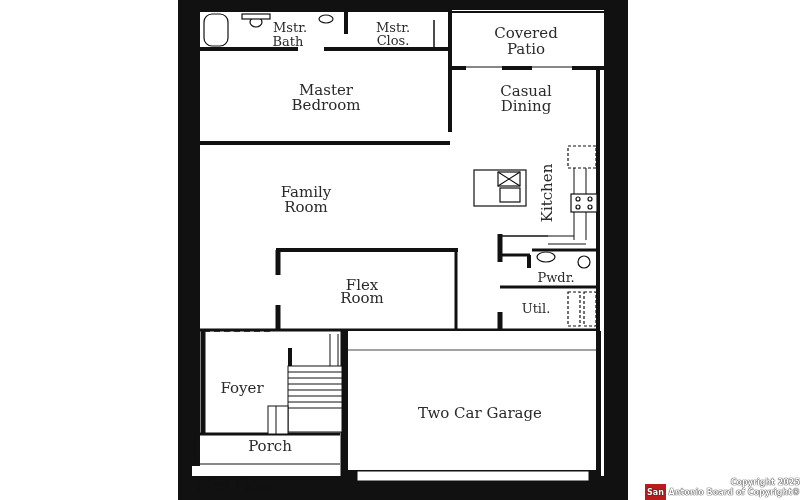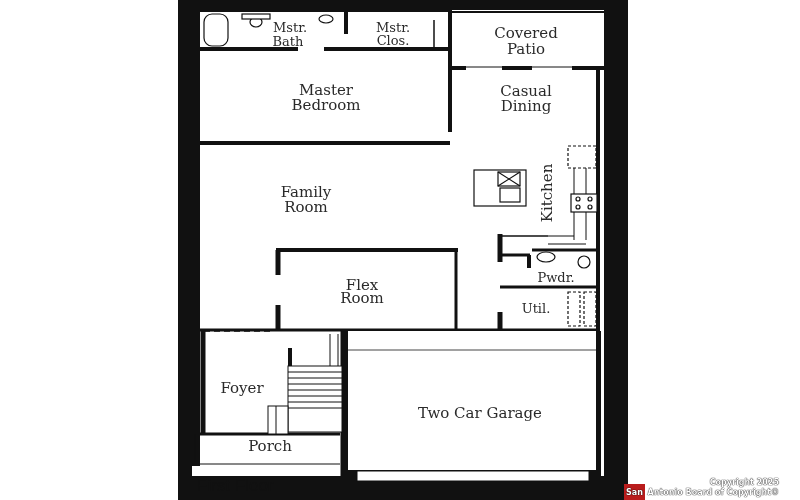--- a/index.html
+++ b/index.html
@@ -2,21 +2,21 @@
 <html><head>
   <meta charset="utf-8">
   <style>
     html, body { margin: 0; padding: 0; background: #ffffff; }
     body { width: 800px; height: 500px; position: relative; overflow: hidden; }
     .plan-frame { position: absolute; left: 178px; top: 0; width: 450px; height: 500px; background: #111111; }
     svg { position: absolute; left: 0; top: 0; }
     .room-label { font-family: "DejaVu Serif", "Liberation Serif", serif; font-size: 15px; fill: #2a2a2a; text-anchor: middle; }
     .small-label { font-family: "DejaVu Serif", "Liberation Serif", serif; font-size: 13px; fill: #2a2a2a; text-anchor: middle; }
     .floor-label { font-family: "Liberation Sans", "DejaVu Sans", sans-serif; font-size: 17px; fill: #111; }
-    .copyright { position: absolute; right: 21px; bottom: 2px; text-align: right; font-family: "DejaVu Sans", sans-serif; font-weight: bold; font-size: 8px; line-height: 10px; color: #ffffff; text-shadow: 0 0 1px #000, 0 0 1px #000; }
+    .copyright { position: absolute; right: 0; bottom: 2px; text-align: right; font-family: "DejaVu Sans", sans-serif; font-weight: bold; font-size: 8px; line-height: 10px; color: #ffffff; text-shadow: 0 0 1px #000, 0 0 1px #000; }
     .copyright .san { background: #b91c1c; padding: 4px 2px; }
   </style>
 </head>
 <body>
 
 <div class="plan-frame"></div>
 
 <svg width="800" height="500" viewBox="0 0 800 500">
 
   <rect x="192" y="10" width="420" height="466" fill="#fff"></rect>

